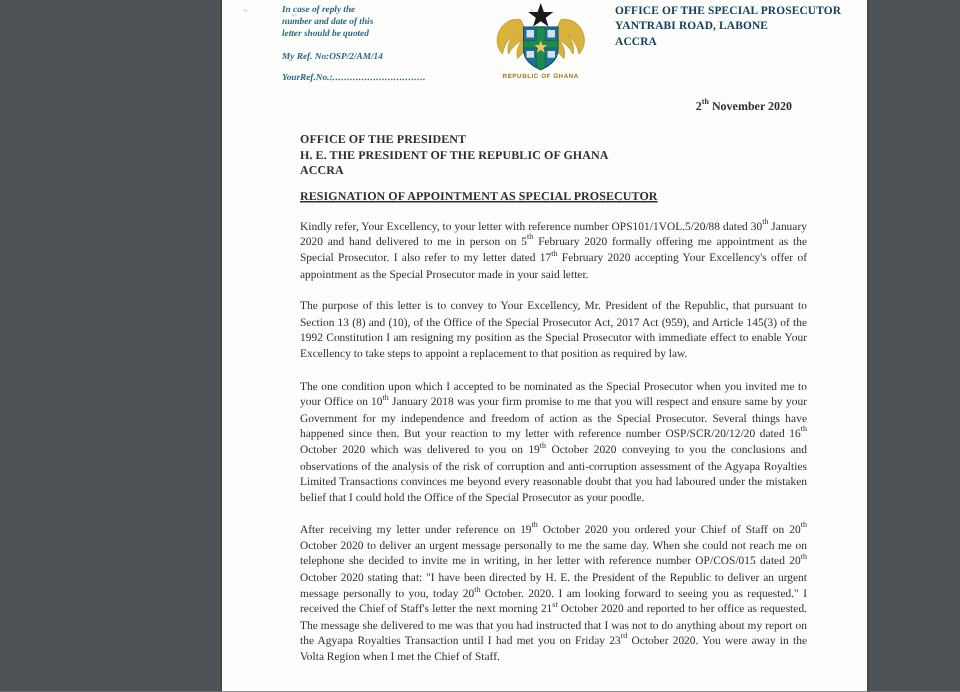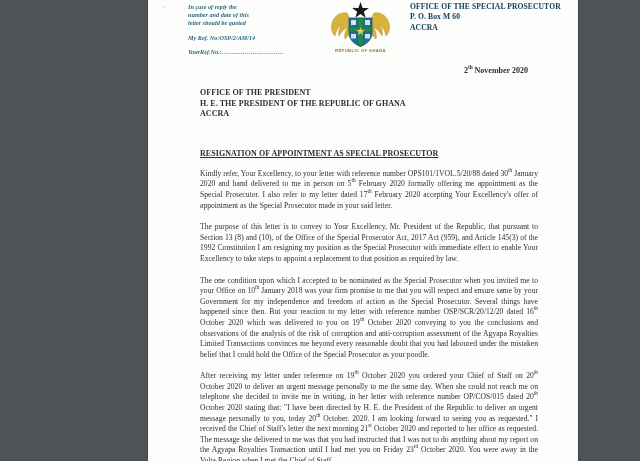--- a/index.html
+++ b/index.html
@@ -113,21 +113,21 @@
     margin-bottom: 13px;
     padding-right: 10px;
   }
   .addressee {
     font-size: 8px;
     font-weight: bold;
     line-height: 10.6px;
     letter-spacing: .05px;
   }
   .subject {
-    margin-top: 29px;
+    margin-top: 6px;
     font-size: 8px;
     font-weight: bold;
     text-decoration: underline;
     letter-spacing: .05px;
   }
   p.para {
     margin: 11px 0 0 0;
     font-size: 7.6px;
     line-height: 10.6px;
     text-align: justify;
@@ -182,21 +182,21 @@
           <rect x="28" y="33" width="5" height="4.5" fill="#e8eef2" opacity=".9"></rect>
           <rect x="42" y="33" width="5" height="4.5" fill="#e8eef2" opacity=".9"></rect>
 
           <polygon points="37.5,26 38.6,29 41.8,29 39.2,31 40.2,34.2 37.5,32.3 34.8,34.2 35.8,31 33.2,29 36.4,29" fill="#f0c75a"></polygon>
         </svg>
         <div class="cap">REPUBLIC OF GHANA</div>
       </div>
 
       <div class="lh-right">
         <div>OFFICE OF THE SPECIAL PROSECUTOR</div>
-        <div>P. O. Box M 60</div>
+        <div>YANTRABI ROAD, LABONE</div>
         <div>ACCRA</div>
       </div>
 
     </div>
 
     <div class="doc">
 
       <div class="date"><span>2</span><sup>th</sup><span> November 2020</span></div>
 
       <div class="addressee">

